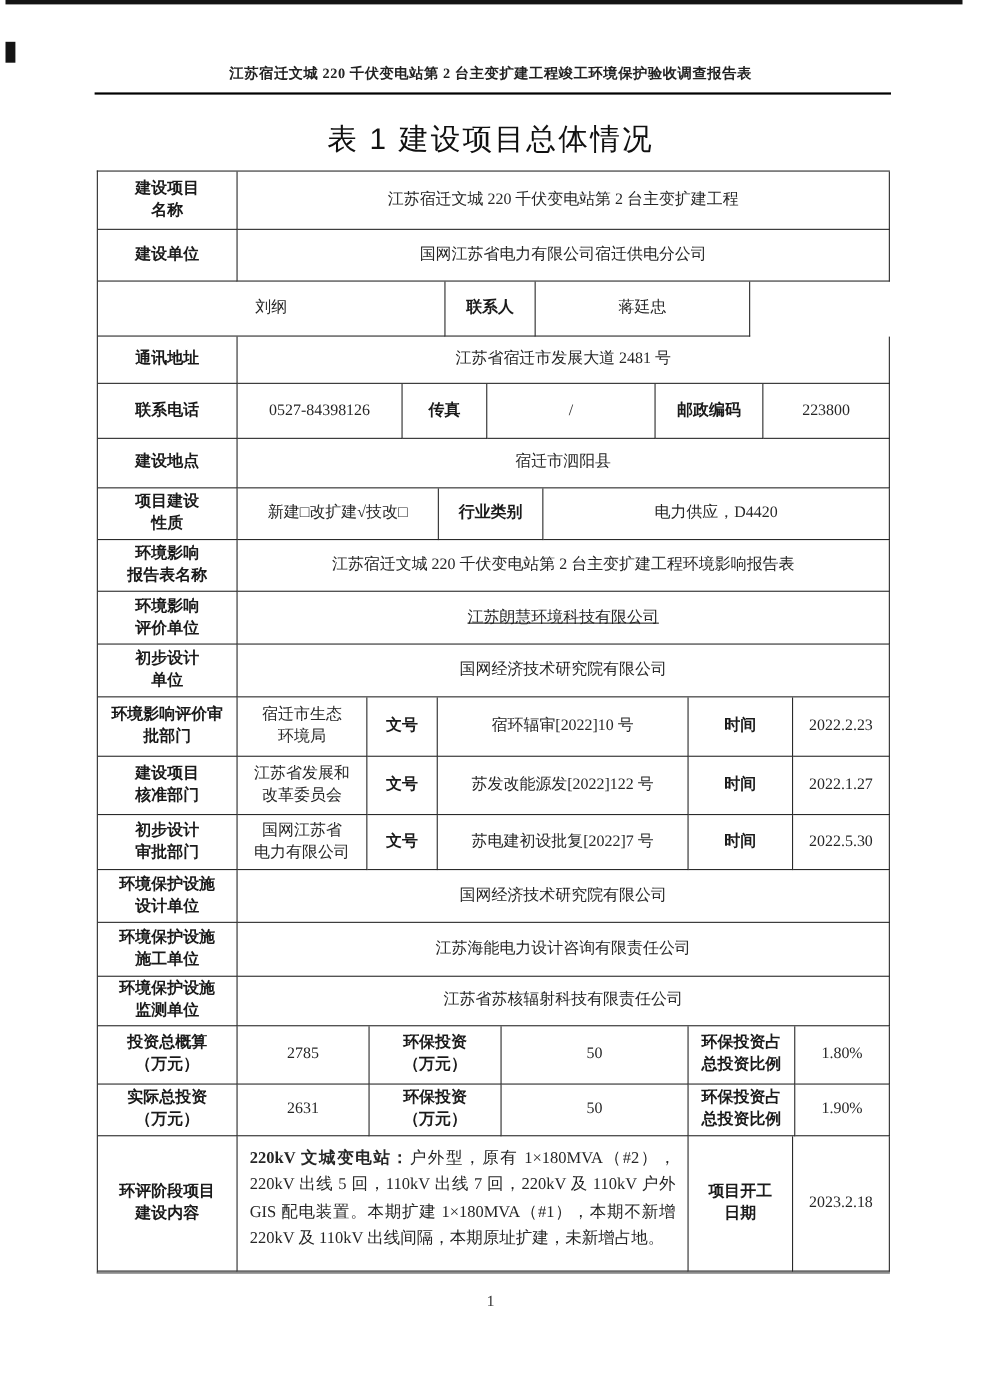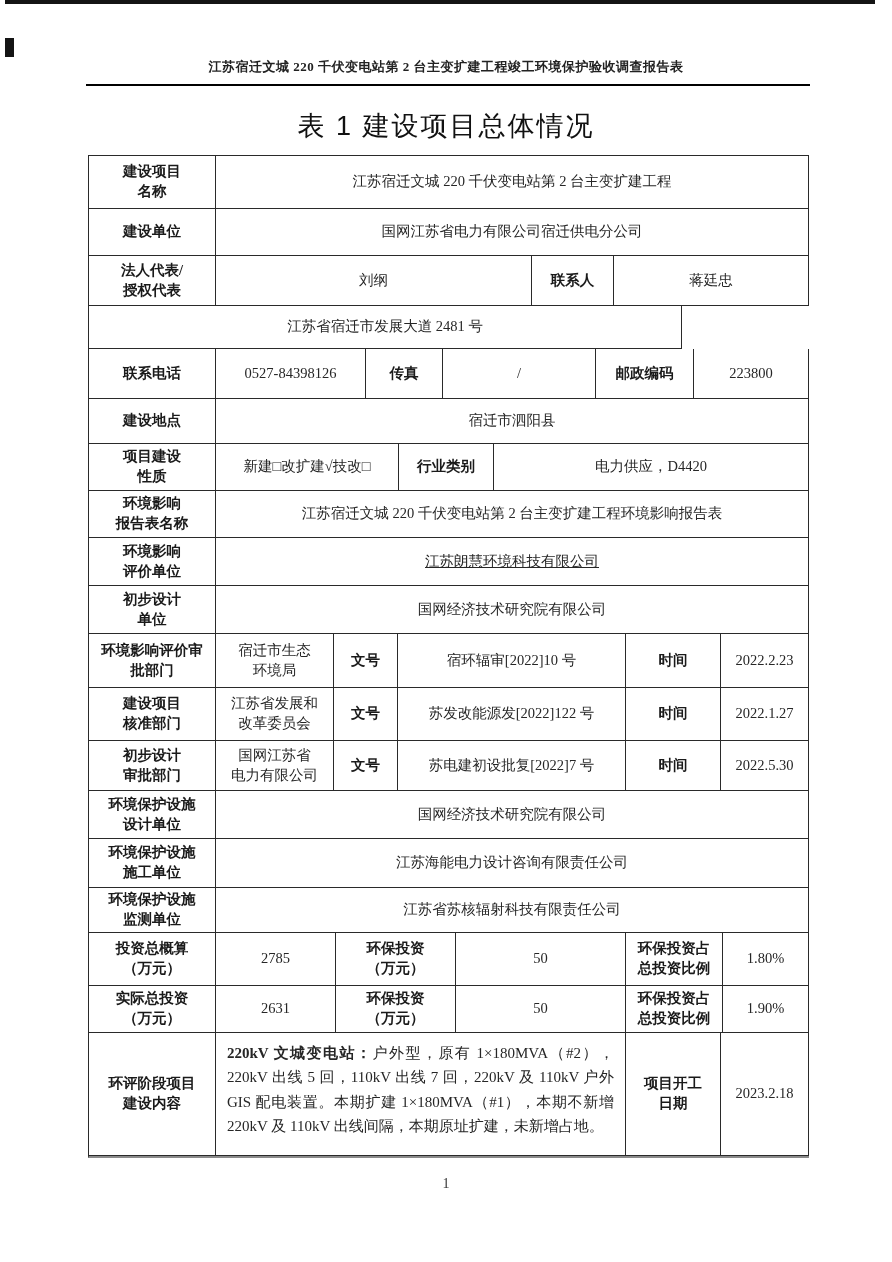--- a/index.html
+++ b/index.html
@@ -49,27 +49,26 @@
     <div class="row" style="height: 53px;">
       <div class="cell lbl" style="width: 127px;">建设项目
 名称</div>
       <div class="cell" style="width: 593px;">江苏宿迁文城 220 千伏变电站第 2 台主变扩建工程</div>
     </div>
     <div class="row" style="height: 47px;">
       <div class="cell lbl" style="width: 127px;">建设单位</div>
       <div class="cell" style="width: 593px;">国网江苏省电力有限公司宿迁供电分公司</div>
     </div>
     <div class="row" style="height: 50px;">
-      <div class="cell lbl" style="width: 127px;">法人代表/
-授权代表</div>
       <div class="cell" style="width: 316px;">刘纲</div>
       <div class="cell lbl" style="width: 82px;">联系人</div>
       <div class="cell" style="width: 195px;">蒋廷忠</div>
     </div>
     <div class="row" style="height: 43px;">
+      <div class="cell lbl" style="width: 127px;">通讯地址</div>
       <div class="cell" style="width: 593px;">江苏省宿迁市发展大道 2481 号</div>
     </div>
     <div class="row" style="height: 50px;">
       <div class="cell lbl" style="width: 127px;">联系电话</div>
       <div class="cell" style="width: 150px;">0527-84398126</div>
       <div class="cell lbl" style="width: 77px;">传真</div>
       <div class="cell" style="width: 153px;">/</div>
       <div class="cell lbl" style="width: 98px;">邮政编码</div>
       <div class="cell" style="width: 115px;">223800</div>
     </div>

